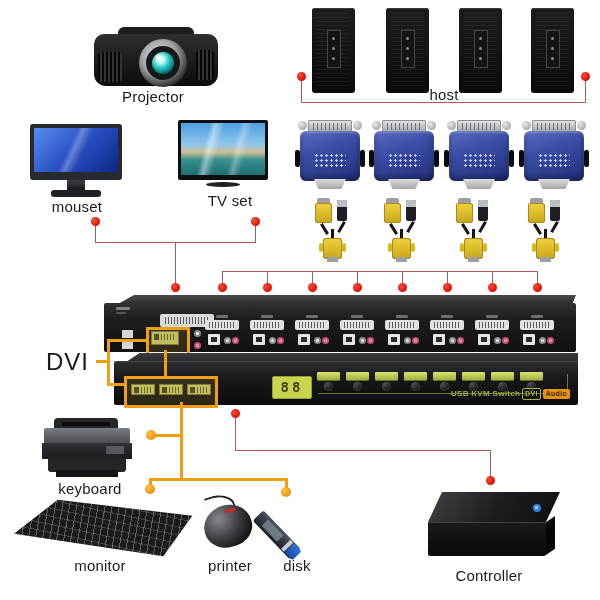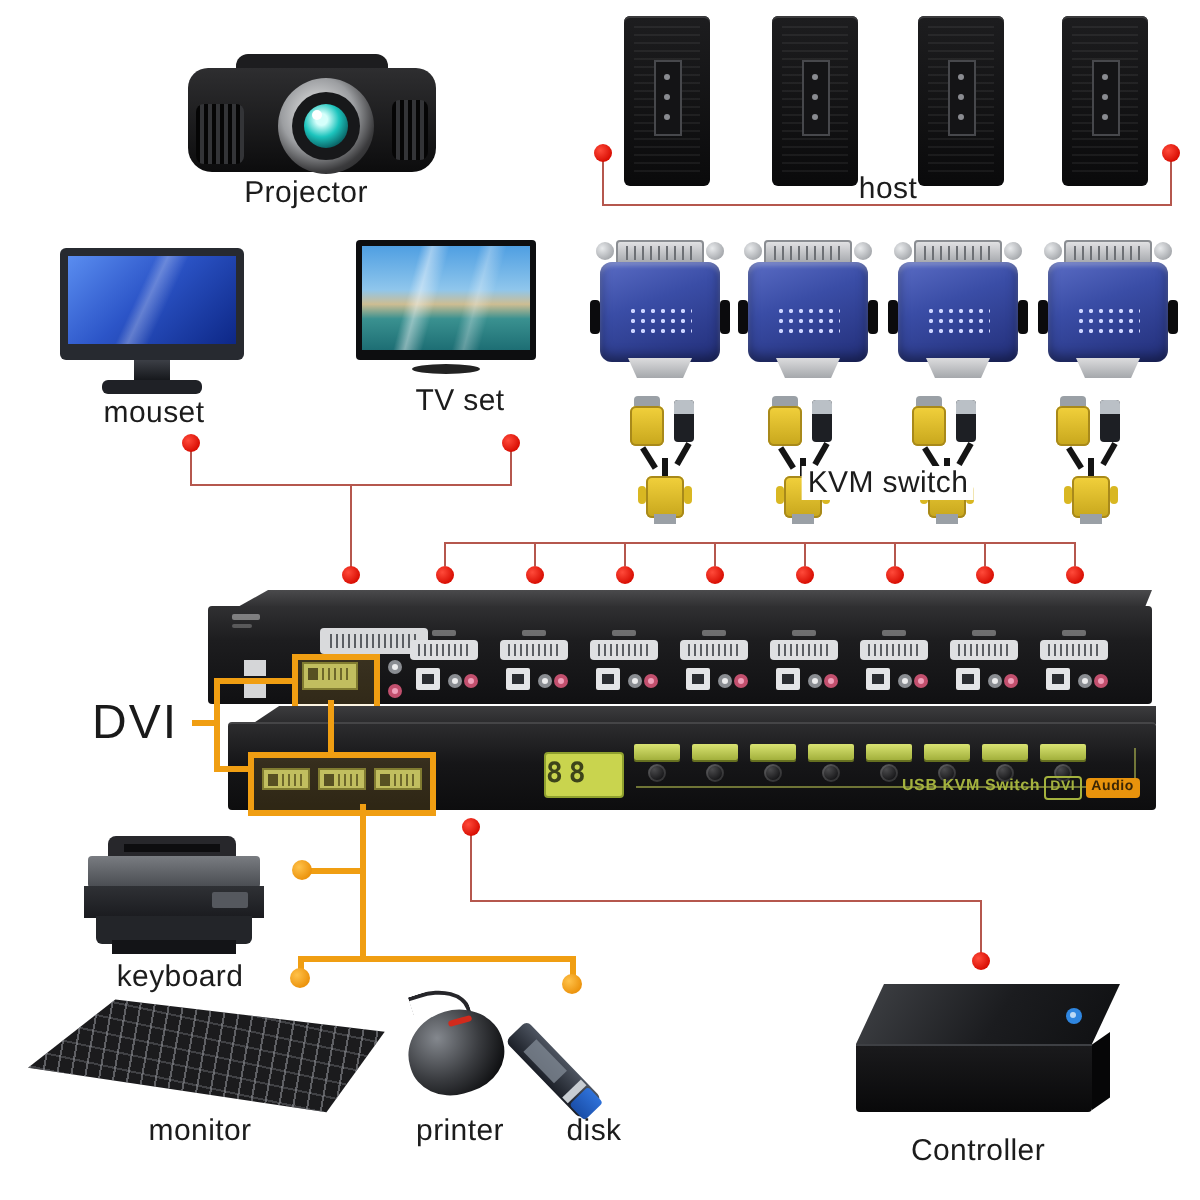--- a/index.html
+++ b/index.html
@@ -101,21 +101,21 @@
   .pg-usb{position:absolute;left:3px;top:19px;width:12px;height:11px;background:#e4e5e7;border-radius:1px;}
   .pg-usb i{position:absolute;left:3px;top:3px;width:6px;height:5px;background:#2a2c30;}
   .jack{position:absolute;width:7px;height:7px;border-radius:50%;box-sizing:border-box;}
   .jack.w{background:#ededee;border:2px solid #8a8d92;}
   .jack.p{background:#f0a0ba;border:2px solid #c2506e;}
   .greenport{position:absolute;background:#b9bf66;border:1px solid #6e7130;box-sizing:border-box;}
   .greenport i{position:absolute;left:2px;top:2px;width:5px;height:6px;background:#3c3e1e;}
   .greenport u{position:absolute;left:9px;top:2px;right:2px;height:6px;
                background:repeating-linear-gradient(90deg,#585a28 0 1px,transparent 1px 3px);}
   .led{left:272px;top:376px;width:38px;height:21px;background:#c9d44e;border:1px solid #8fa02e;
-       border-radius:2px;}
+       border-radius:2px;text-align:center;}
   .led span{font-family:"DejaVu Sans Mono",monospace;font-weight:bold;font-size:14px;line-height:21px;
             color:#3d431a;letter-spacing:3px;}
   .pbtn{position:absolute;top:372px;width:23px;height:8px;border-radius:1px;
         background:linear-gradient(#d9e372,#a2b03c);box-shadow:0 1px 0 #667020;}
   .knob{position:absolute;top:382px;width:9px;height:9px;border-radius:50%;
         background:radial-gradient(circle at 35% 30%,#4c4c4e,#141416 70%);box-shadow:inset 0 0 0 1px rgba(255,255,255,.14);}
   .fo{background:rgba(205,215,90,.5);}
   .fp-text{left:392px;top:388px;width:178px;text-align:right;font-size:8px;font-weight:bold;
            color:#a4b23e;letter-spacing:.3px;line-height:10px;white-space:nowrap;}
   .fp-logo{display:inline-block;border:1px solid #a4b23e;border-radius:2px;padding:0 2px;margin:0 2px;font-size:7px;}
@@ -571,21 +571,20 @@
     <div class="abs ctl-side"></div>
     <div class="abs ctl-logo">
         <i></i>
       </div>
   </div>
 
   <div class="lbl" style="left:153px;top:88px;">Projector</div>
   <div class="lbl" style="left:444px;top:86px;">host</div>
   <div class="lbl" style="left:77px;top:198px;">mouset</div>
   <div class="lbl" style="left:230px;top:192px;">TV set</div>
-  <div class="lbl bg" style="left:444px;top:233px;">KVM switch</div>
   <div class="lbl-dvi" style="left:46px;top:348px;">DVI</div>
   <div class="lbl" style="left:90px;top:480px;">keyboard</div>
   <div class="lbl" style="left:100px;top:557px;">monitor</div>
   <div class="lbl" style="left:230px;top:557px;">printer</div>
   <div class="lbl" style="left:297px;top:557px;">disk</div>
   <div class="lbl" style="left:489px;top:567px;">Controller</div>
 
 </div>
 
 </body></html>

